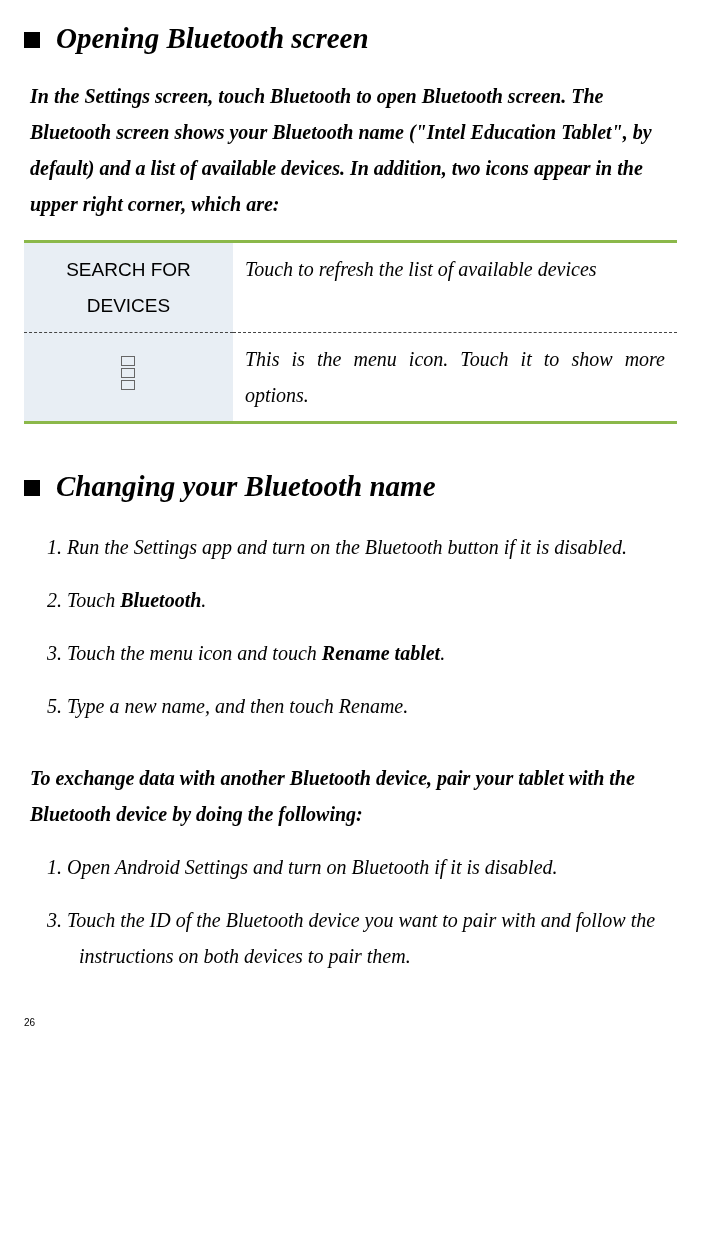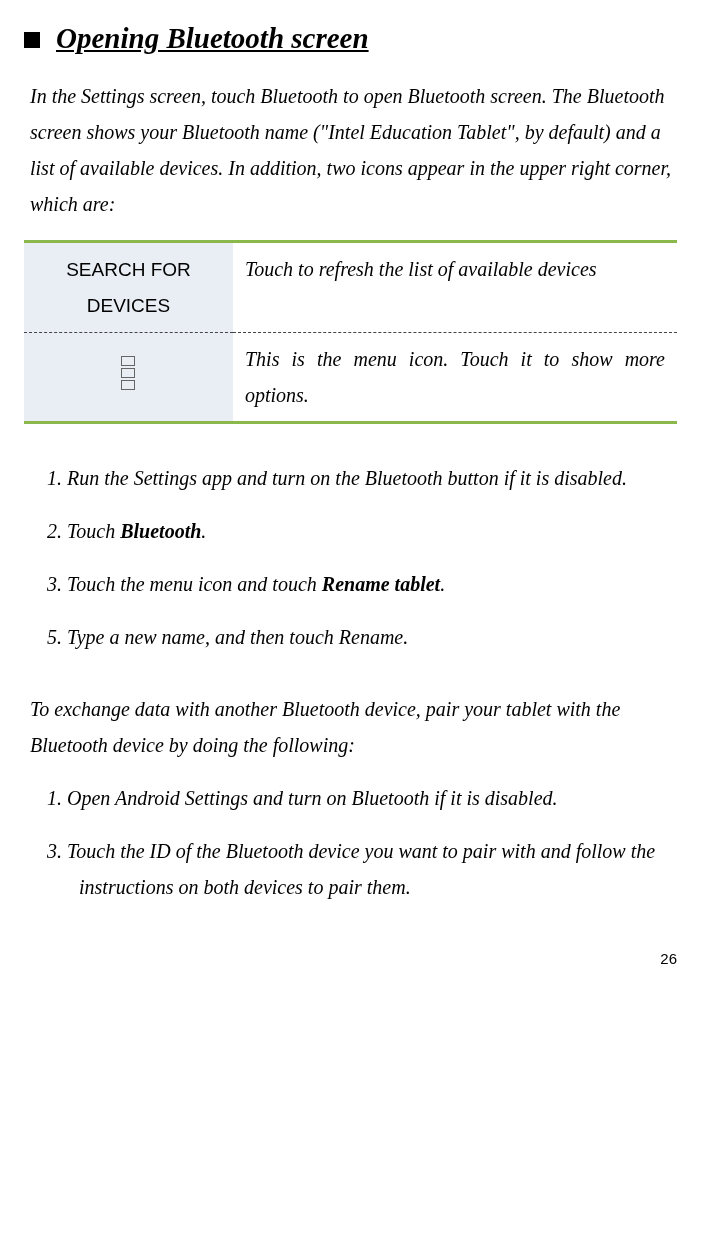--- a/index.html
+++ b/index.html
@@ -24,25 +24,25 @@
   }
   .bullet-sq {
     width: 16px;
     height: 16px;
     background: #000;
     margin-top: 4px;
   }
   .section-title {
     font-weight: bold;
     font-size: 29px;
-    text-decoration: underline;
     font-style: italic;
   }
   .body-block {
     margin-left: 6px;
+    font-weight: bold;
   }
   table.icon-table {
     width: 100%;
     border-collapse: collapse;
     margin-top: 18px;
     border-top: 3px solid #8bb84a;
     border-bottom: 3px solid #8bb84a;
   }
   table.icon-table td {
     padding: 8px 12px;
@@ -93,22 +93,22 @@
     font-weight: bold;
   }
   .bold-sans {
     font-family: Arial, sans-serif;
     font-style: normal;
     font-weight: bold;
   }
   .page-num {
     font-family: Arial, sans-serif;
     font-style: normal;
-    text-align: right;
-    font-size: 15px;
+    text-align: left;
+    font-size: 10px;
     margin-top: 40px;
   }
   .justify {
     text-align: justify;
   }
 </style>
 </head>
 <body>
 
 <div class="section">
@@ -134,20 +134,24 @@
               <span></span>
         </span>
       </td>
       <td class="right-col justify">This is the menu icon. Touch it to show more options.</td>
     </tr>
   </tbody>
     </table>
 </div>
 
 <div class="section">
+  <div class="section-head">
+    <div class="bullet-sq"></div>
+    <div class="section-title">Changing your Bluetooth name</div>
+  </div>
   <div class="steps-block">
     <div class="step-line">
       <span>1. Run the Settings app and turn on the Bluetooth button if it is disabled.</span>
     </div>
     <div class="step-line">
       <span>2. Touch </span><span class="bold-up">Bluetooth</span><span>.</span>
     </div>
     <div class="step-line">
       <span>3. Touch the menu icon and touch </span><span class="bold-up">Rename tablet</span><span>.</span>
     </div>

